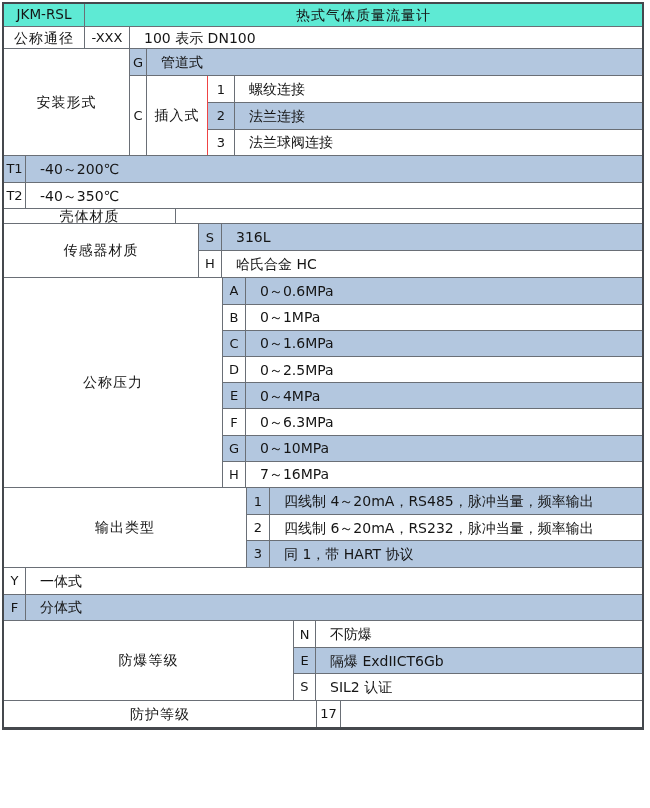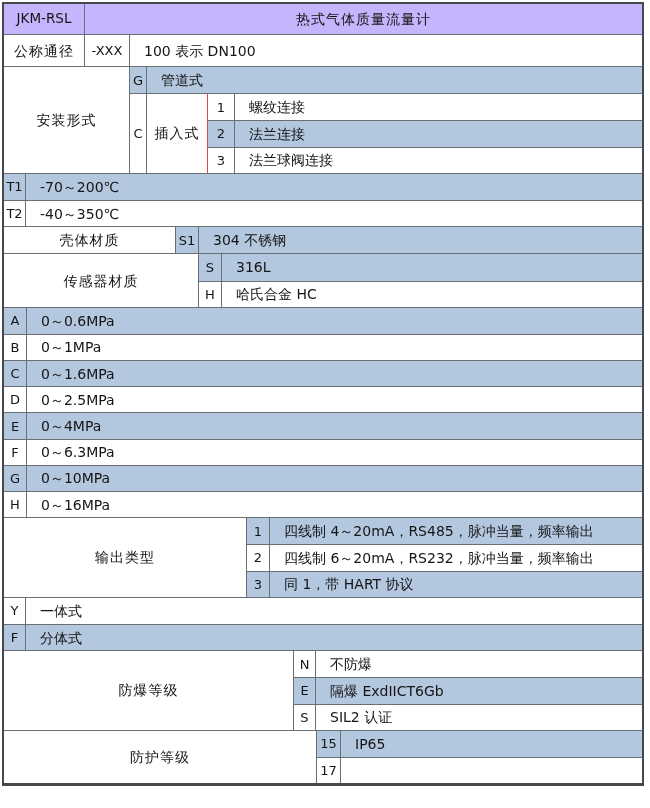--- a/index.html
+++ b/index.html
@@ -39,29 +39,29 @@
   }
   .val {
     flex: 1 1 auto; min-width: 0;
     display: flex; align-items: center;
     padding-left: 14px;
     white-space: nowrap; overflow: hidden;
   }
   .hl { background: #b3c7df; }
 
   
-  .title-band { height: 30px; background: #c4b5fd; }
+  .title-band { height: 22px; background: #5eead4; }
   .model-cell {
     flex: 0 0 81px; display: flex; align-items: center; justify-content: center;
     border-right: 1px solid #6a6f76; font-size: 13.5px;
   }
   .title-cell { flex: 1; display: flex; align-items: center; justify-content: center; letter-spacing: 1px; }
 
   
-  .dn-band { height: 32px; --lw: 81px; }
+  .dn-band { height: 22px; --lw: 81px; }
   .dn-code {
     flex: 0 0 45px; display: flex; align-items: center; justify-content: center;
     border-right: 1px solid #6a6f76; font-size: 13px;
   }
 
   
   .s-install { --lw: 126px; }
   .s-install .gc { flex: 0 0 17px; font-size: 13px; }
   .insert-wrap { display: flex; border-top: 1px solid #6a6f76; align-items: stretch; }
   .iname {
@@ -121,54 +121,51 @@
           </div>
         </div>
       </div>
     </div>
   </div>
 
   <div class="band s-temp">
     <div class="rows">
       <div class="opt hl">
         <div class="code">T1</div>
-        <div class="val">-70～200℃</div>
+        <div class="val">-40～200℃</div>
       </div>
       <div class="opt">
         <div class="code">T2</div>
         <div class="val">-40～350℃</div>
       </div>
     </div>
   </div>
 
   <div class="band s-house">
     <div class="lbl">壳体材质</div>
     <div class="rows">
-      <div class="opt hl">
-        <div class="code">S1</div>
-        <div class="val">304 不锈钢</div>
-      </div>
     </div>
   </div>
 
   <div class="band s-sensor">
     <div class="lbl">传感器材质</div>
     <div class="rows">
       <div class="opt hl">
         <div class="code">S</div>
         <div class="val">316L</div>
       </div>
       <div class="opt">
         <div class="code">H</div>
         <div class="val">哈氏合金 HC</div>
       </div>
     </div>
   </div>
 
   <div class="band s-press">
+    <div class="lbl">公称压力</div>
     <div class="rows">
       <div class="opt hl">
         <div class="code">A</div>
         <div class="val">0～0.6MPa</div>
       </div>
       <div class="opt">
         <div class="code">B</div>
         <div class="val">0～1MPa</div>
       </div>
       <div class="opt hl">
@@ -186,21 +183,21 @@
       <div class="opt">
         <div class="code">F</div>
         <div class="val">0～6.3MPa</div>
       </div>
       <div class="opt hl">
         <div class="code">G</div>
         <div class="val">0～10MPa</div>
       </div>
       <div class="opt">
         <div class="code">H</div>
-        <div class="val">0～16MPa</div>
+        <div class="val">7～16MPa</div>
       </div>
     </div>
   </div>
 
   <div class="band s-out">
     <div class="lbl">输出类型</div>
     <div class="rows">
       <div class="opt hl">
         <div class="code">1</div>
         <div class="val">四线制 4～20mA，RS485，脉冲当量，频率输出</div>
@@ -243,23 +240,19 @@
       <div class="opt">
         <div class="code">S</div>
         <div class="val">SIL2 认证</div>
       </div>
     </div>
   </div>
 
   <div class="band s-prot">
     <div class="lbl">防护等级</div>
     <div class="rows">
-      <div class="opt hl">
-        <div class="code">15</div>
-        <div class="val">IP65</div>
-      </div>
       <div class="opt">
         <div class="code">17</div>
       </div>
     </div>
   </div>
 
 </div>
 
 </body></html>

